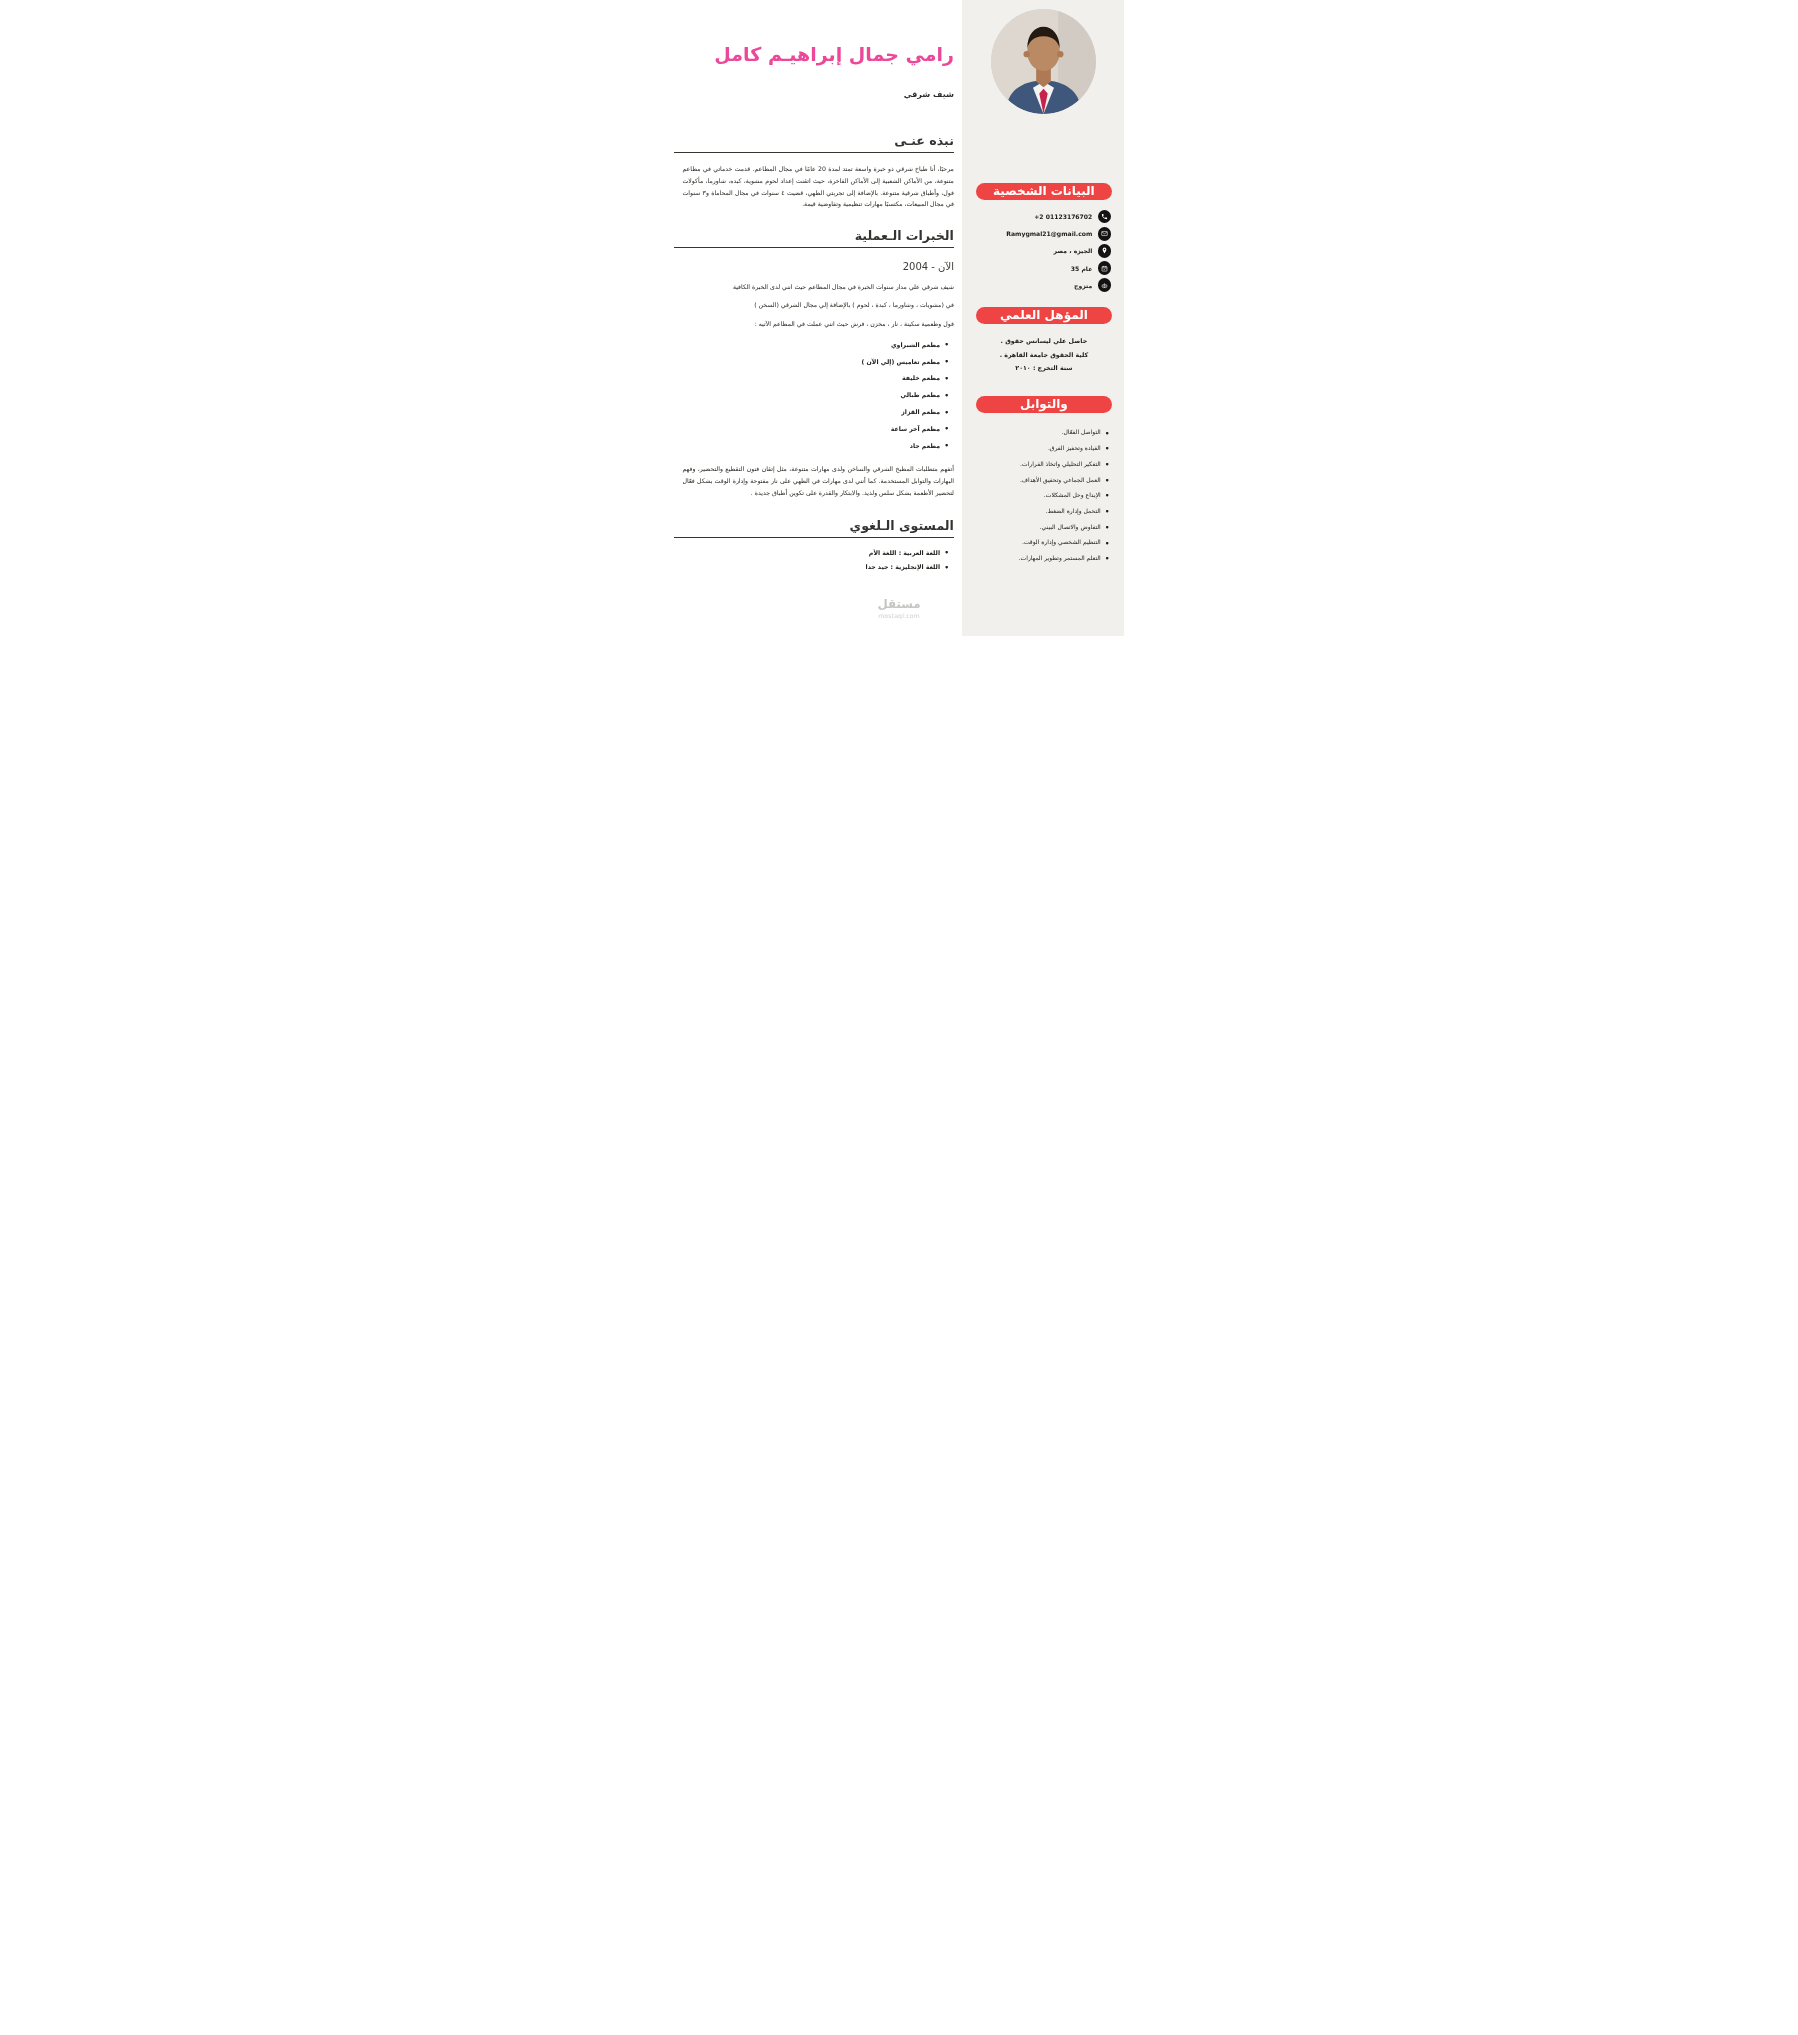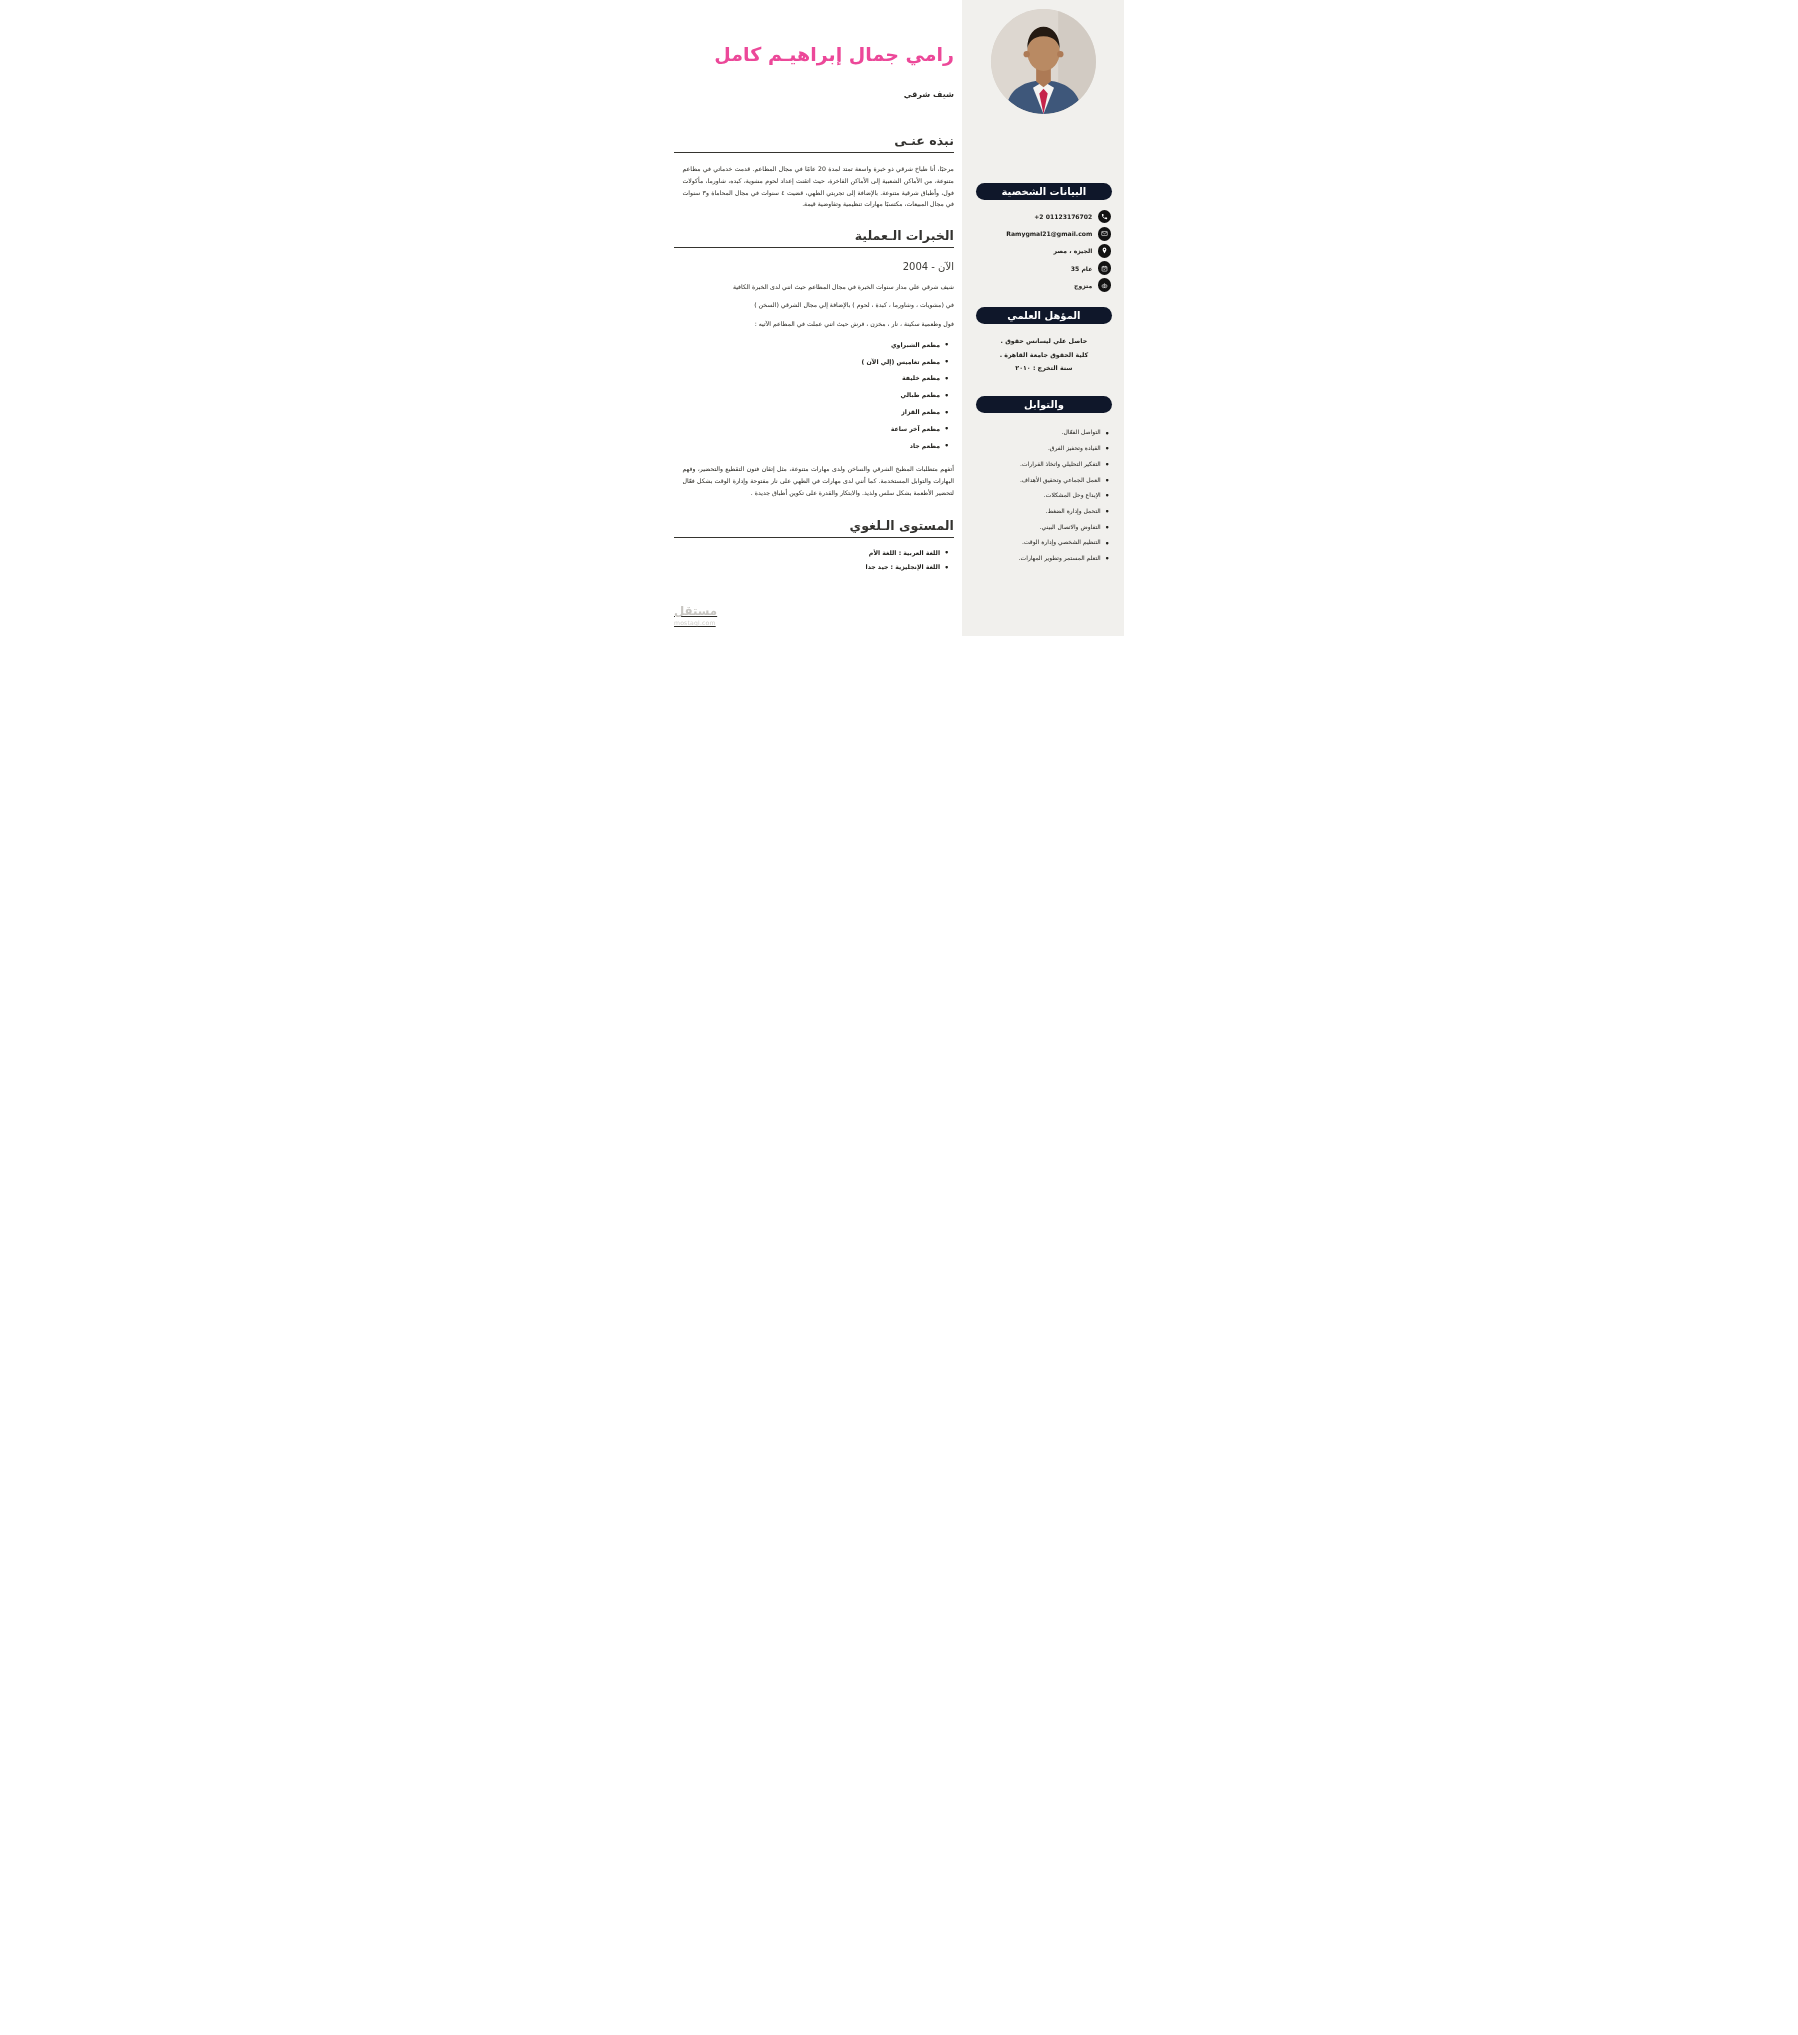--- a/index.html
+++ b/index.html
@@ -26,23 +26,23 @@
   }
   .photo{
     width:105px; height:105px; border-radius:50%;
     overflow:hidden; margin:0 auto; background:#d8d2cb;
     flex:0 0 auto;
   }
   .photo svg{ display:block; width:100%; height:100%; }
 
   .pill{
     height:17px; border-radius:407px;
-    background:#0f172a; color:#ffffff;
+    background:#ef4444; color:#ffffff;
     display:flex; align-items:center; justify-content:center;
-    font-size:10px; font-weight:bold;
+    font-size:12px; font-weight:bold;
   }
   .pill.personal{ margin-top:69px; }
   .pill.education{ margin-top:15px; }
   .pill.skillsh{ margin-top:21px; }
 
   .contacts{ margin-top:10.6px; display:flex; flex-direction:column; gap:3.7px; padding-right:0.8px; }
   .contact-row{ display:flex; align-items:center; gap:5.3px; }
   .cicon{
     width:13.4px; height:13.4px; border-radius:50%;
     background:#121212; flex:0 0 13.4px;
@@ -104,22 +104,22 @@
 
   .lang-list{ list-style:none; margin-top:10.6px; padding-right:5.7px; }
   .lang-list li{
     display:flex; align-items:center; gap:5.3px;
     font-size:6.2px; font-weight:bold; color:#21201c; margin-bottom:7.7px;
   }
   .lang-list li::before{ content:"●"; font-size:3.3px; }
 
   
   .watermark{
-    position:absolute; bottom:10px; left:0; width:100%;
-    direction:ltr; pointer-events:none;text-decoration:underline;
+    position:absolute; bottom:17px; left:0; width:100%;
+    text-align:center; direction:ltr; pointer-events:none;
   }
   .wm-logo{ font-size:11.8px; font-weight:bold; color:#c7c5c1; }
   .wm-url{ font-size:6.1px; color:#cfcdc9; letter-spacing:0.2px; margin-top:0.8px; }
 </style>
 </head>
 <body>
 
 <div class="page">
 
   <aside class="sidebar">

